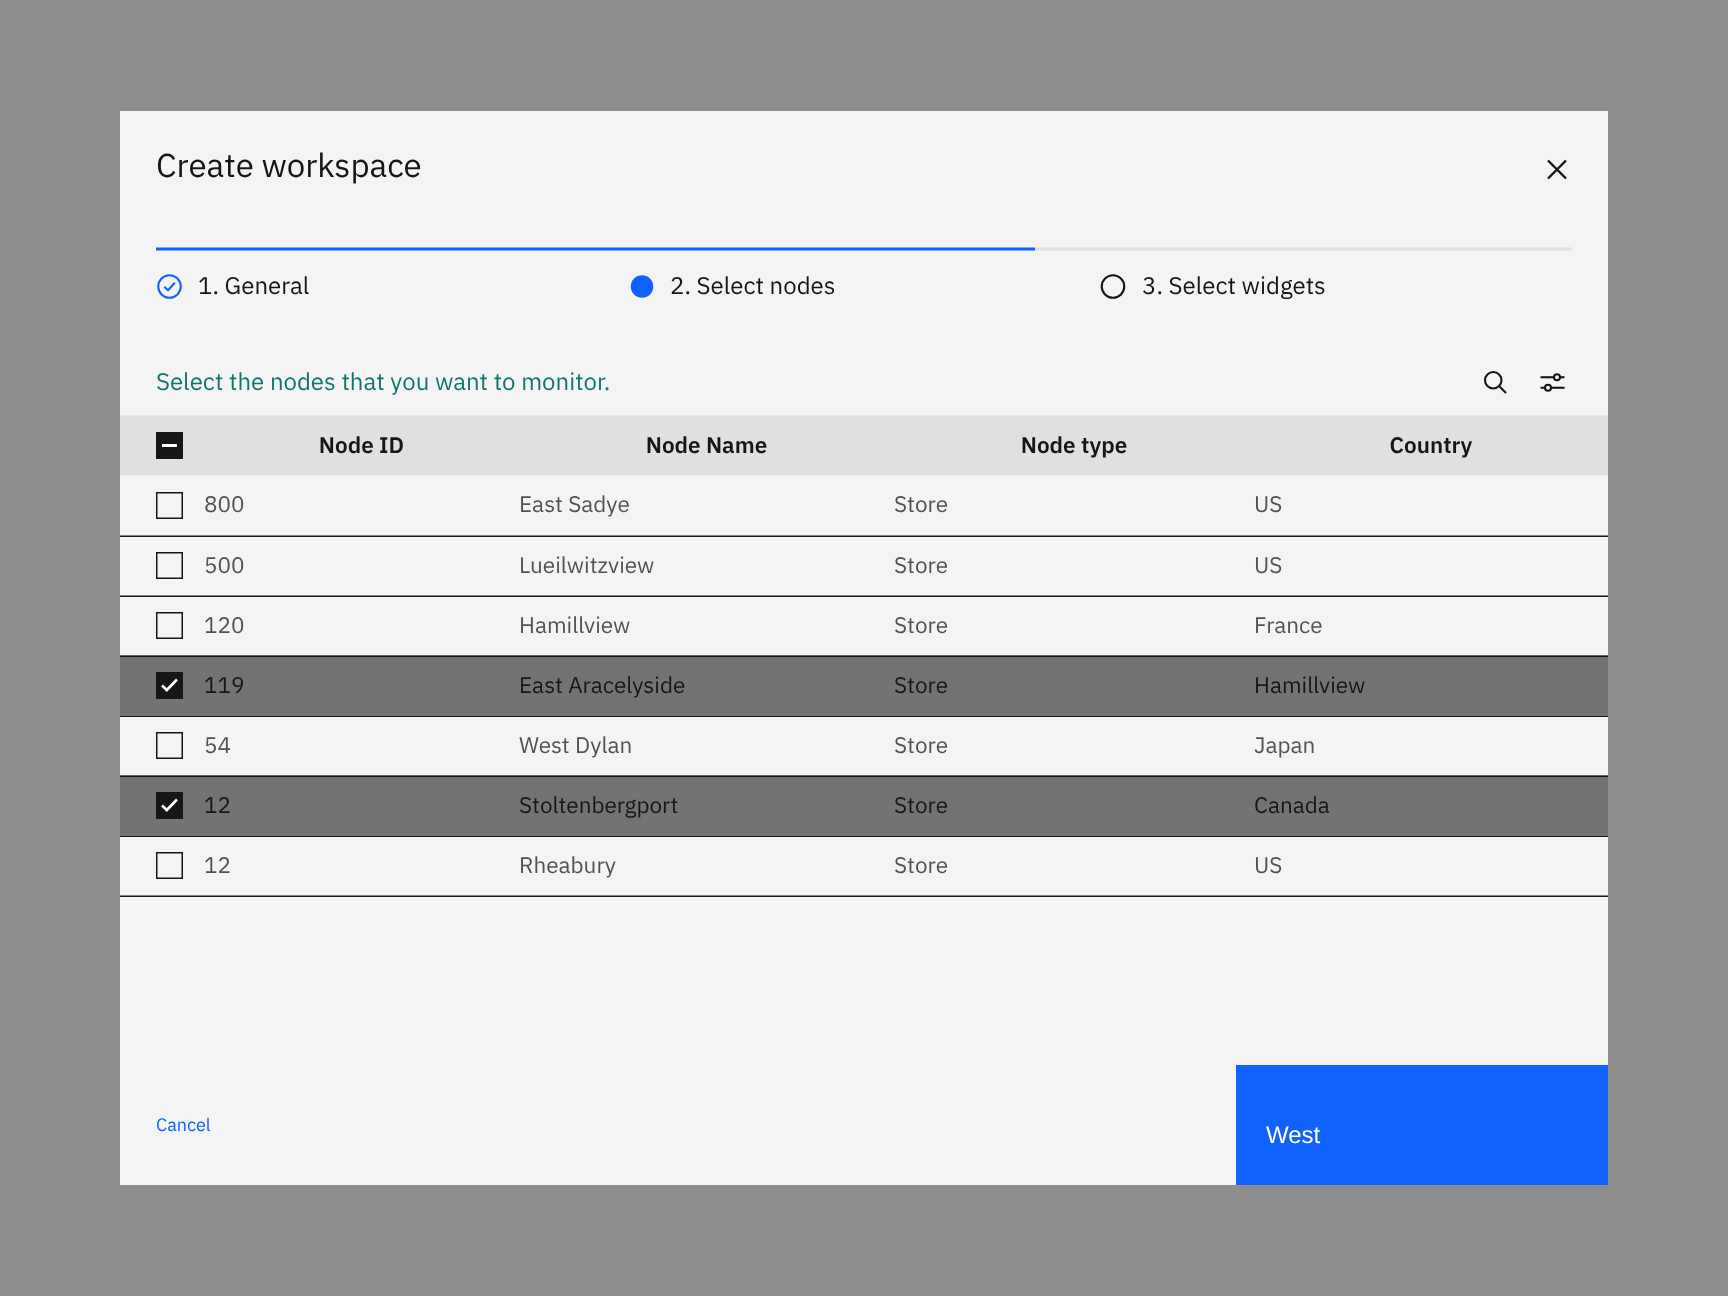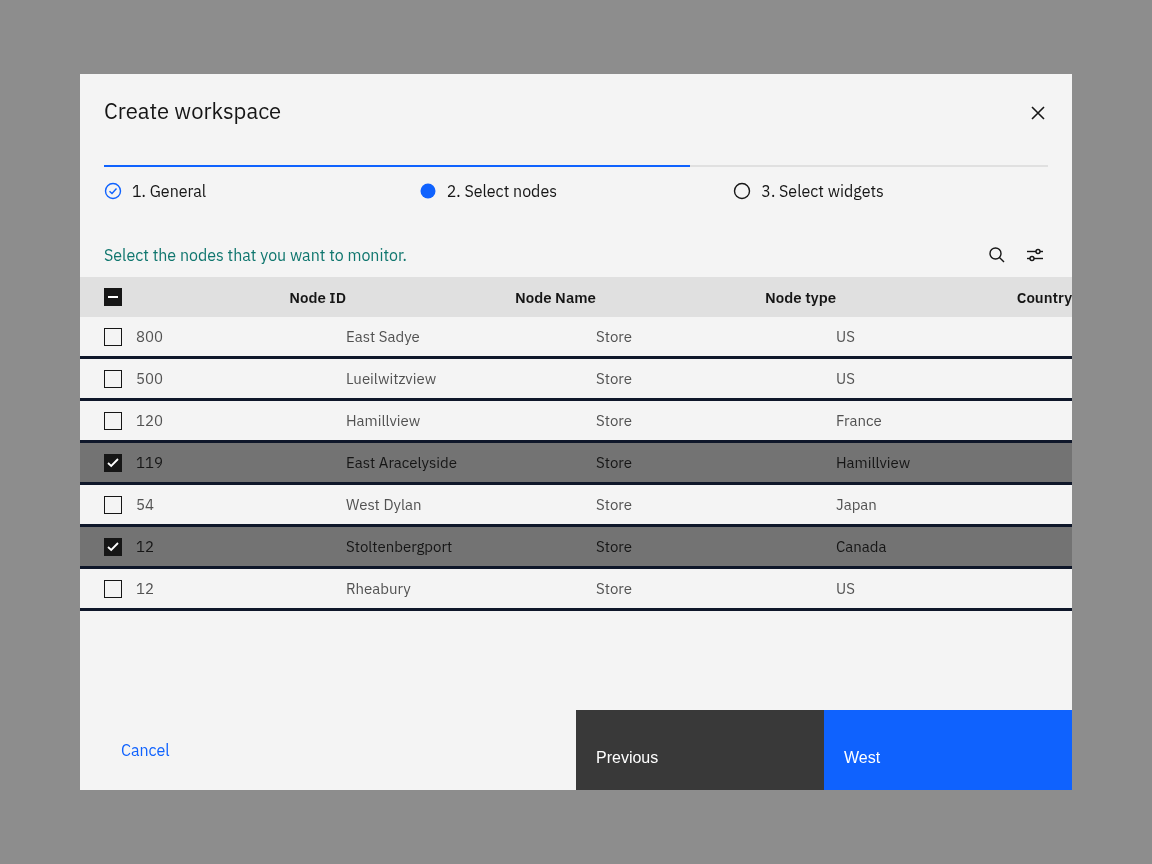--- a/index.html
+++ b/index.html
@@ -104,34 +104,34 @@
   }
   table {
     width: 100%;
     border-collapse: collapse;
     font-size: 15px;
   }
   thead tr {
     background: #e0e0e0;
   }
   th {
-    text-align: right;
+    text-align: center;
     font-weight: 600;
     color: #161616;
     padding: 10px 0;
     height: 40px;
   }
   th.col-check { width: 56px; padding-left: 24px; }
   th.col-id    { width: 210px; }
   th.col-name  { width: 250px; }
   th.col-type  { width: 240px; }
   th.col-country { }
   tbody tr {
     background: #f4f4f4;
-    border-bottom: 3px solid #0f172a;
+    border-bottom: 1px solid #0f172a;
   }
   tbody tr.selected {
     background: #737373;
   }
   td {
     padding: 10px 0;
     color: #525252;
     height: 40px;
   }
   tbody tr.selected td {
@@ -159,22 +159,22 @@
     border-color: #161616;
   }
   .footer {
     display: flex;
     justify-content: space-between;
     align-items: stretch;
     height: 80px;
   }
   .cancel-link {
     color: #0f62fe;
-    font-size: 16px;
-    padding-left: 41px;
+    font-size: 12px;
+    padding-left: 24px;
     display: flex;
     align-items: center;
     cursor: pointer;
   }
   .footer-buttons {
     display: flex;
   }
   .btn {
     width: 248px;
     padding: 16px 20px 0 20px;
@@ -357,18 +357,17 @@
             </tr>
           </tbody>
       </table>
     </div>
 
   </div>
 
   <div class="footer">
     <a class="cancel-link">Cancel</a>
     <div class="footer-buttons">
-      <button class="btn btn-secondary">Previous</button>
       <button class="btn btn-primary">West</button>
     </div>
   </div>
 
 </div>
 
 </body></html>

